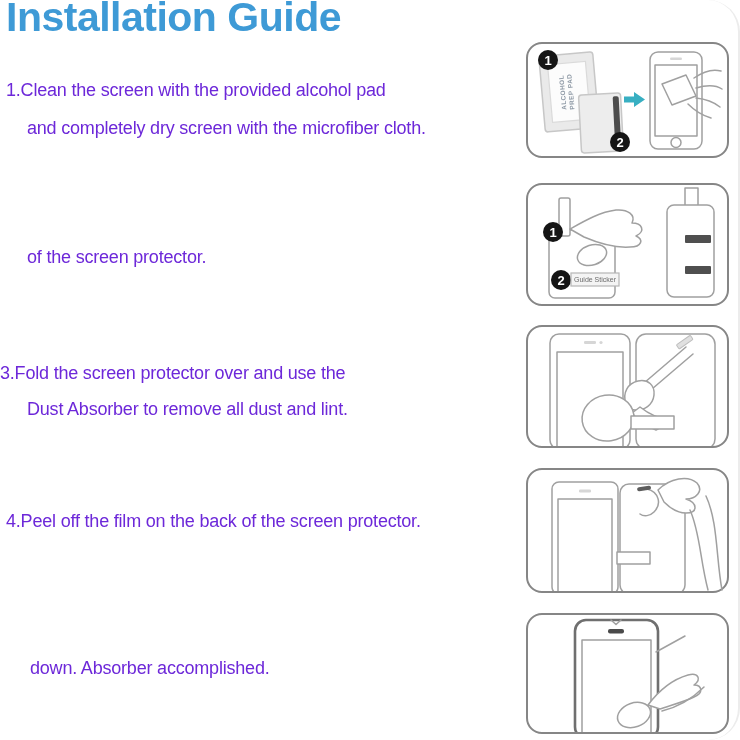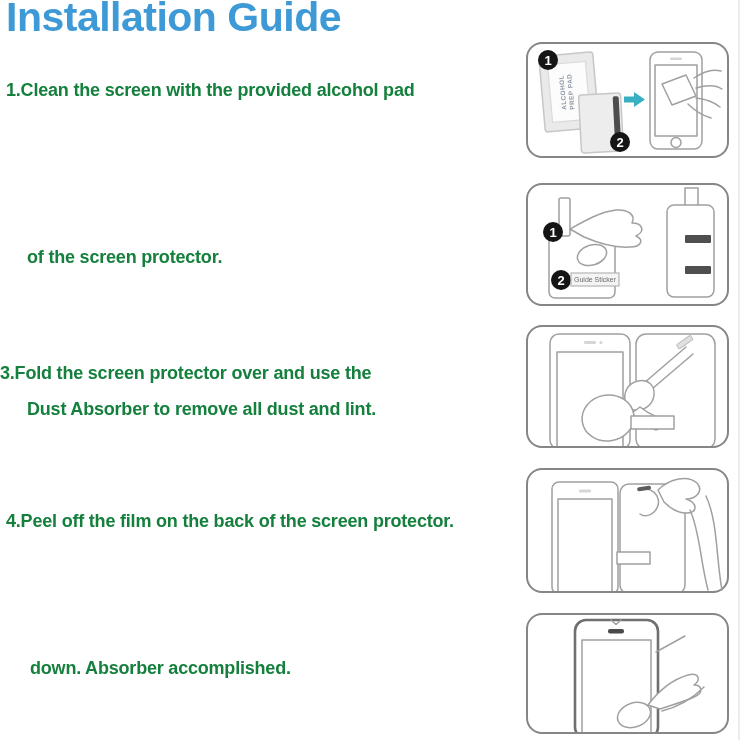--- a/index.html
+++ b/index.html
@@ -1,27 +1,27 @@
 <!DOCTYPE html>
 <html><head>
 <meta charset="utf-8">
 <style>
   html,body{margin:0;padding:0;}
   body{
     width:740px;height:740px;background:#ffffff;position:relative;overflow:hidden;
     font-family:"Liberation Sans", sans-serif;
   }
-  .canvas{position:absolute;inset:0;background:#fff;border-right:2px solid #ececec;}
+  .canvas{position:absolute;inset:0;background:#fff;border-right:2px solid #ececec;border-radius:32px;}
   .title{
     position:absolute;left:6px;top:-6px;
     font-size:41px;font-weight:bold;color:#3e9ad6;letter-spacing:-0.5px;
     white-space:nowrap;
   }
   .step-line{
-    position:absolute;font-size:18px;font-weight:bold;color:#15803d;
+    position:absolute;font-size:18px;font-weight:normal;color:#6d28d9;
     white-space:nowrap;letter-spacing:-0.2px;
   }
   .fig{
     position:absolute;left:526px;width:199px;background:#fff;
     border:2px solid #868686;border-radius:16px;box-sizing:content-box;
   }
   .fig svg{display:block;width:100%;height:100%;}
   .ln{fill:none;stroke:#a0a0a0;stroke-width:1.5;stroke-linecap:round;stroke-linejoin:round;}
   .wh{fill:#ffffff;stroke:#a0a0a0;stroke-width:1.5;stroke-linecap:round;stroke-linejoin:round;}
   .badge-txt{font-family:"Liberation Sans",sans-serif;font-weight:bold;font-size:13px;fill:#ffffff;text-anchor:middle;}
@@ -29,20 +29,21 @@
   .lbl-txt{font-family:"Liberation Sans",sans-serif;font-size:7px;fill:#6b6b6b;text-anchor:middle;}
 </style>
 </head>
 <body>
 
 <div class="canvas">
 
   <div class="title">Installation Guide</div>
 
   <div class="step-line" style="left:6px;top:80px">1.Clean the screen with the provided alcohol pad</div>
+  <div class="step-line" style="left:27px;top:118px">and completely dry screen with the microfiber cloth.</div>
 
   <div class="step-line" style="left:27px;top:247px">of the screen protector.</div>
 
   <div class="step-line" style="left:0;top:363px">3.Fold the screen protector over and use the</div>
   <div class="step-line" style="left:27px;top:399px">Dust Absorber to remove all dust and lint.</div>
 
   <div class="step-line" style="left:6px;top:511px">4.Peel off the film on the back of the screen protector.</div>
 
   <div class="step-line" style="left:30px;top:658px">down. Absorber accomplished.</div>
 

